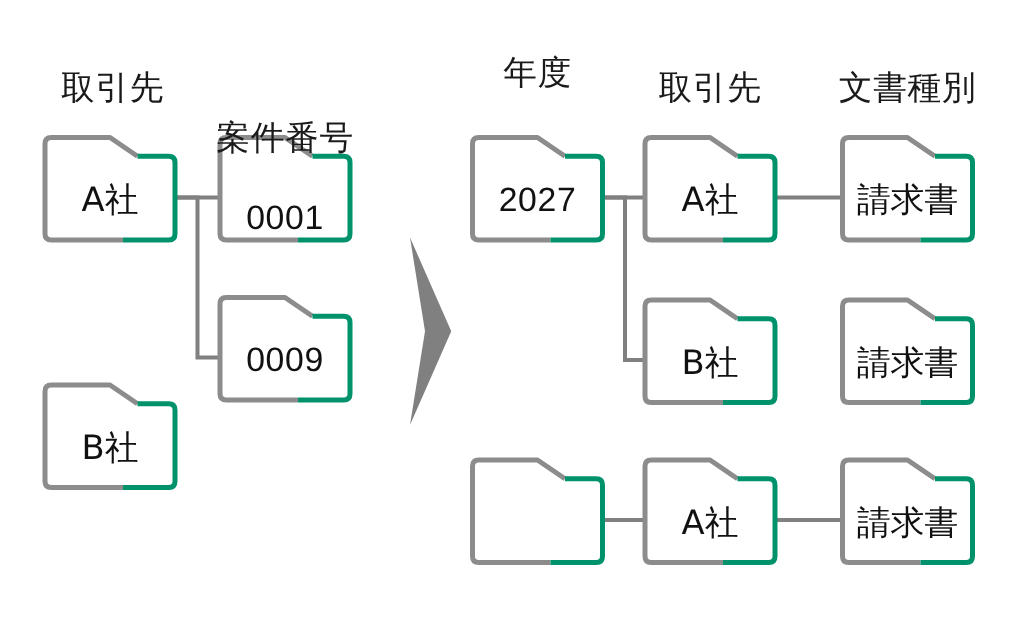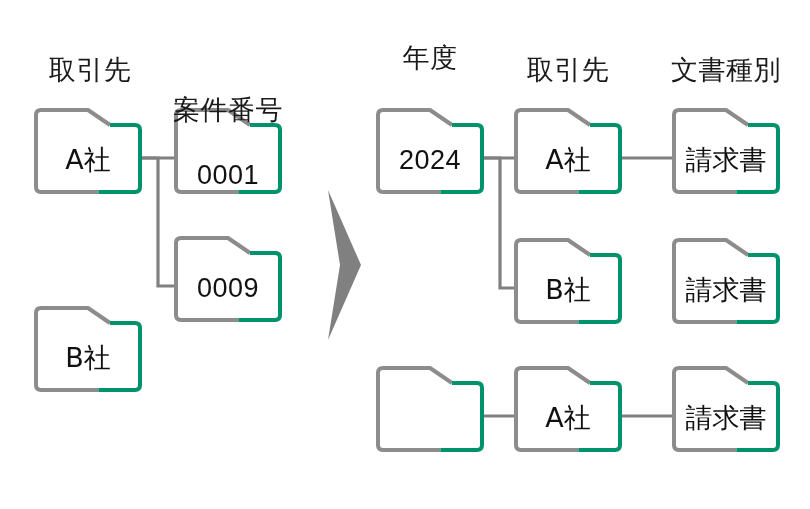--- a/index.html
+++ b/index.html
@@ -120,21 +120,21 @@
         <path d="M 748 383 L 773 383 Q 778 383 778 388 L 778 445 Q 778 450 773 450 L 736.4 450" fill="none" stroke="#00926b" stroke-width="4" stroke-linecap="butt" stroke-linejoin="round"></path>
       </g>
       <polygon points="328,190 361,265 328,340 340,265" fill="#808080" stroke="none"></polygon>
     </svg>
     <div class="folder-label" style="left: 88px; top: 159.5px;">A社</div>
     <div class="folder-label" style="left: 88px; top: 357.5px;">B社</div>
     <div class="folder-label numeric" style="left: 228px; top: 175px;">0001</div>
     <div class="folder-label numeric" style="left: 228px; top: 287.5px;">0009</div>
     <div class="col-header" style="left: 90px; top: 52px;">取引先</div>
     <div class="col-header" style="left: 228px; top: 52px; margin-top: 40px;">案件番号</div>
-    <div class="folder-label numeric" style="left: 430px; top: 159.5px;">2024</div>
+    <div class="folder-label numeric" style="left: 430px; top: 159.5px;">2027</div>
     <div class="folder-label" style="left: 568px; top: 159.5px;">A社</div>
     <div class="folder-label" style="left: 568px; top: 289.5px;">B社</div>
     <div class="folder-label" style="left: 568px; top: 417.5px;">A社</div>
     <div class="folder-label" style="left: 726px; top: 159.5px;">請求書</div>
     <div class="folder-label" style="left: 726px; top: 289.5px;">請求書</div>
     <div class="folder-label" style="left: 726px; top: 417.5px;">請求書</div>
     <div class="col-header" style="left: 430px; top: 40px;">年度</div>
     <div class="col-header" style="left: 568px; top: 52px;">取引先</div>
     <div class="col-header" style="left: 726px; top: 52px;">文書種別</div>
   </div>

